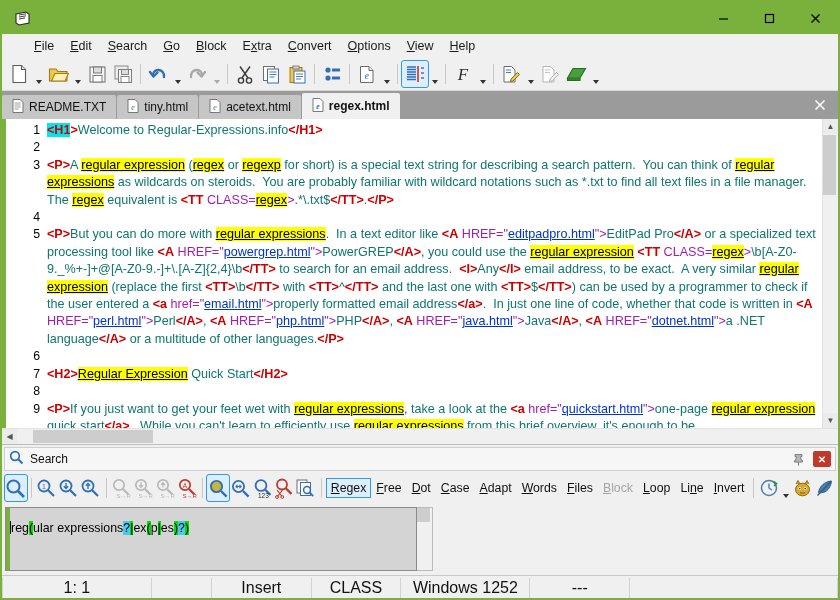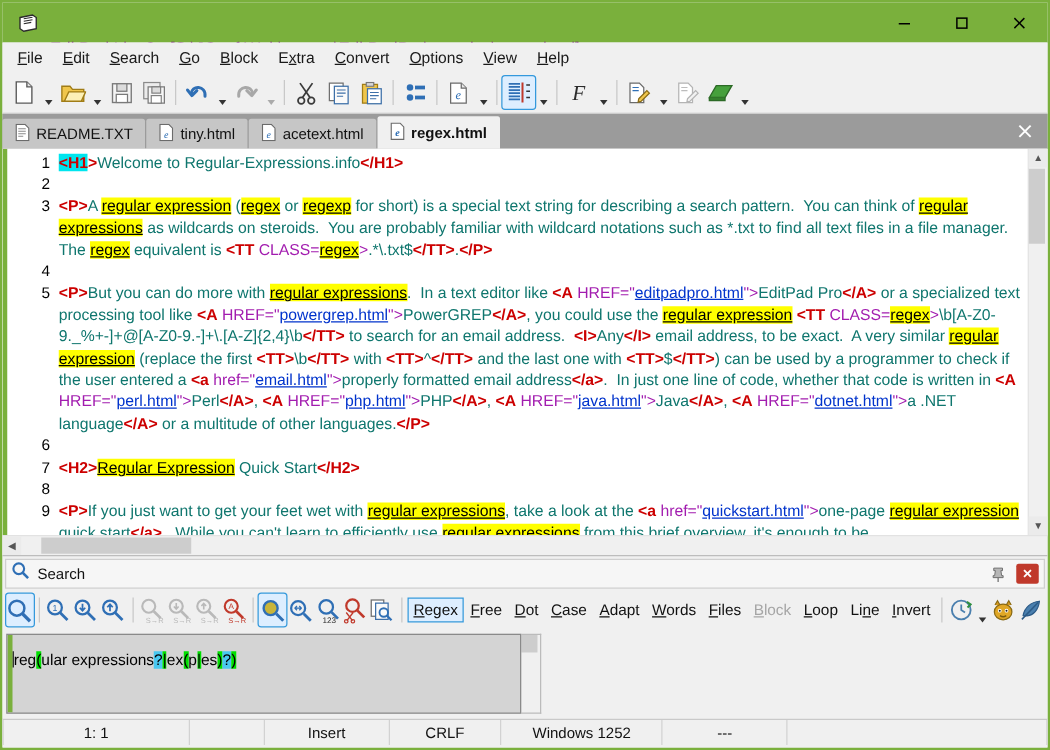--- a/index.html
+++ b/index.html
@@ -24,21 +24,21 @@
   .tb-title{font-size:13.5px;color:#701a75;margin-left:4px;white-space:nowrap;margin-top:41px;}
   .tb-spacer{flex:1;}
   .winbtn{
     width:46px;height:30px;display:flex;align-items:center;justify-content:center;
     font-size:14px;color:#000;
   }
 
   
   .menubar{
     height:24px;background:#f0f0f0;display:flex;align-items:center;
-    padding-left:4px;flex:0 0 auto;border-bottom:0;
+    padding-left:24px;flex:0 0 auto;border-bottom:0;
   }
   .menuitem{
     font-size:12.5px;color:#1a1a1a;padding:3px 8px;white-space:nowrap;
   }
   .menuitem u{text-decoration:underline;}
 
   
   .toolbar{
     height:32px;background:#f0f0f0;display:flex;align-items:center;
     padding-left:4px;flex:0 0 auto;border-bottom:1px solid #d8d8d8;
@@ -133,21 +133,21 @@
   .findscroll{width:15px;background:#f0f0f0;border:1px solid #bbb;border-left:0;}
   .findscroll .fsthumb{width:13px;height:14px;background:#cdcdcd;}
   .replbox{
     flex:1;height:64px;box-sizing:border-box;margin-left:6px;
     border:1px solid #8a8a8a;background:#fff;font-size:12.4px;padding:3px 5px;color:#000;
   }
 
   
   .statusbar{
     height:22px;flex:0 0 auto;background:#f0f0f0;border-top:1px solid #c9c9c9;
-    display:flex;align-items:flex-start;font-size:12px;color:#111;
+    display:flex;align-items:flex-end;font-size:16px;color:#111;
   }
   .scell{display:flex;align-items:center;justify-content:center;height:20px;border-right:1px solid #d2d2d2;}
   .scell:first-child{border-left:1px solid #d2d2d2;}
 </style>
 </head>
 <body>
 
 <div id="app">
 
   <div class="titlebar">
@@ -638,18 +638,18 @@
       <div class="findscroll">
         <div class="fsthumb"></div>
       </div>
     </div>
   </div>
 
   <div class="statusbar" id="statusbar">
       <div class="scell" style="width: 150px;">1: 1</div>
       <div class="scell" style="width: 60px;"></div>
       <div class="scell" style="width: 100px;">Insert</div>
-      <div class="scell" style="width: 90px;">CRLF</div>
+      <div class="scell" style="width: 90px;">CLASS</div>
       <div class="scell" style="width: 130px;">Windows 1252</div>
       <div class="scell" style="width: 100px;">---</div>
       <div class="scell" style="width: 210px;"></div>
     </div>
 </div>
 
 </body></html>

